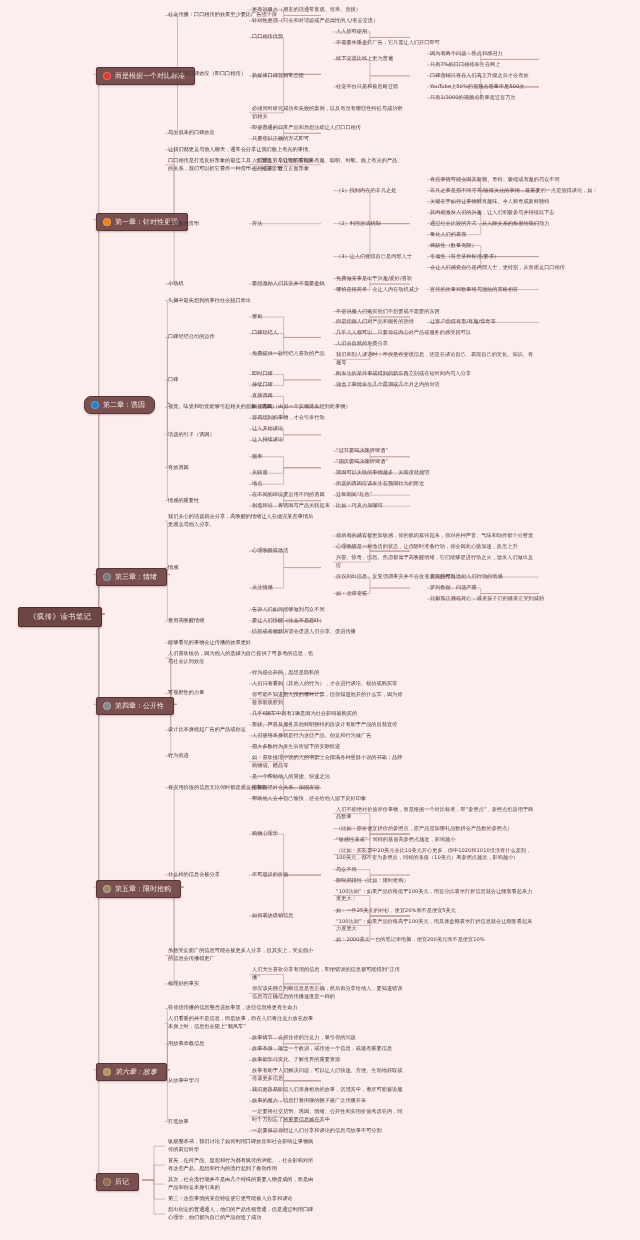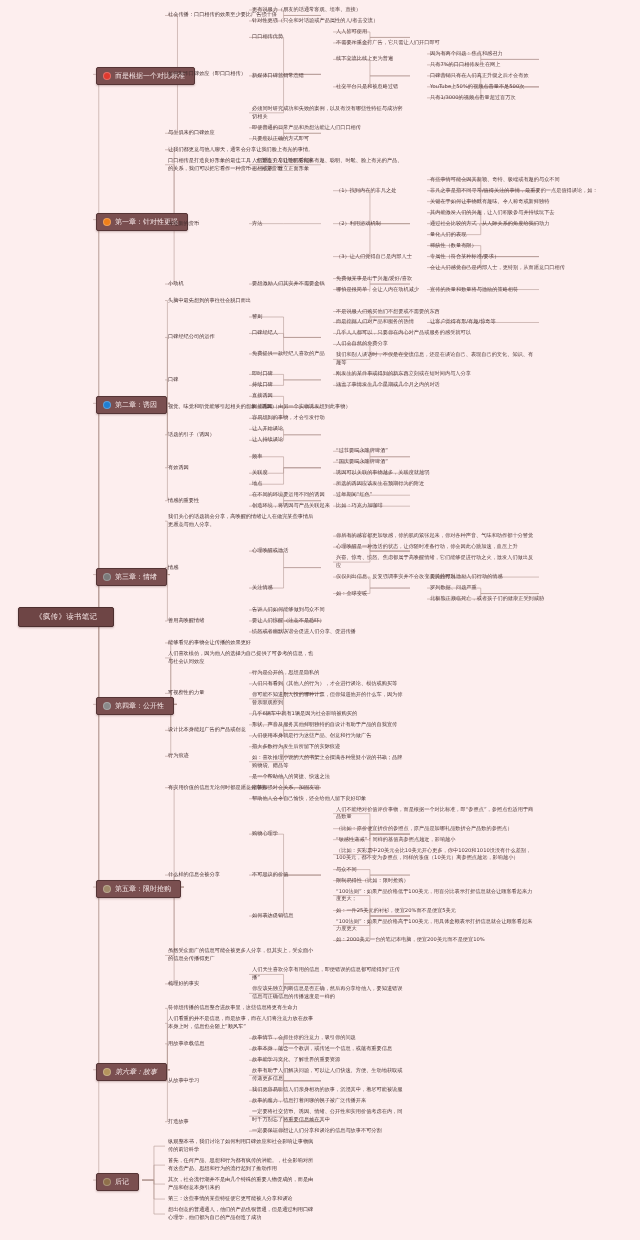--- a/index.html
+++ b/index.html
@@ -19,21 +19,21 @@
   svg.links path, svg.links line { fill: none; stroke: #b59a96; stroke-width: 0.6; }
 
   .node { position: absolute; }
 
   
   .root {
     background: #6e4545;
     color: #f3e2e2;
     border: 1px solid #4d2f2f;
     border-radius: 2px;
-    padding: 4px 16px;
+    padding: 4px 10px;
     font-size: 7.5px;
     letter-spacing: .3px;
     white-space: nowrap;
     box-shadow: 0 1px 2px rgba(90,50,50,.35);
   }
 
   
   .chapter {
     background: #7a4f50;
     color: #f6e7e7;
@@ -269,21 +269,21 @@
       <div class="t l4" style="left: 430px; width: 230px; top: 230.628px;">量化人们的表现</div>
       <div class="t l4" style="left: 336px; width: 200px; top: 252.592px;">（3）让人们觉得自己是内部人士</div>
       <div class="t l4" style="left: 430px; width: 230px; top: 241.61px;">稀缺性（数量有限）</div>
       <div class="t l4" style="left: 430px; width: 230px; top: 252.592px;">专属性（符合某种标准/要求）</div>
       <div class="t l4" style="left: 430px; width: 230px; top: 263.574px;">会让人们感觉自己是内部人士，更特别，从而愿意口口相传</div>
       <div class="t l2" style="left: 168px; width: 150px; top: 280.047px;">小动机</div>
       <div class="t l3" style="left: 252px; width: 155px; top: 280.047px;">要想激励人们其实并不需要金钱</div>
       <div class="t l4" style="left: 336px; width: 200px; top: 274.556px;">免费做某事是出于兴趣/爱好/喜欢</div>
       <div class="t l4" style="left: 336px; width: 200px; top: 285.538px;">哪怕是很简单，会让人内在动机减少</div>
       <div class="t l4" style="left: 430px; width: 230px; top: 285.538px;">宣传的质量和数量将与激励的策略相符</div>
-      <div class="node chapter" style="left: 96px; top: 396.353px;">
+      <div class="node chapter" style="left: 84px; top: 396.353px; border-radius: 7px;">
         <span class="dot" style="background: rgb(31, 127, 212);"></span>
         <span>第二章：诱因</span>
       </div>
       <div class="t l2" style="left: 168px; width: 150px; top: 296.52px;">头脑中最先想到的事往往会脱口而出</div>
       <div class="t l2" style="left: 168px; width: 150px; top: 333.46px;">口碑经纪公司的运作</div>
       <div class="t l3" style="left: 252px; width: 155px; top: 312.993px;">警则</div>
       <div class="t l4" style="left: 336px; width: 200px; top: 307.502px;">不是说服人们购买他们不想要或不需要的东西</div>
       <div class="t l4" style="left: 336px; width: 200px; top: 318.485px;">而是挖掘人们对产品和服务的热情</div>
       <div class="t l4" style="left: 430px; width: 230px; top: 318.485px;">让客户觉得有形/有趣/惊奇等</div>
       <div class="t l3" style="left: 252px; width: 155px; top: 329.467px;">口碑经纪人</div>

